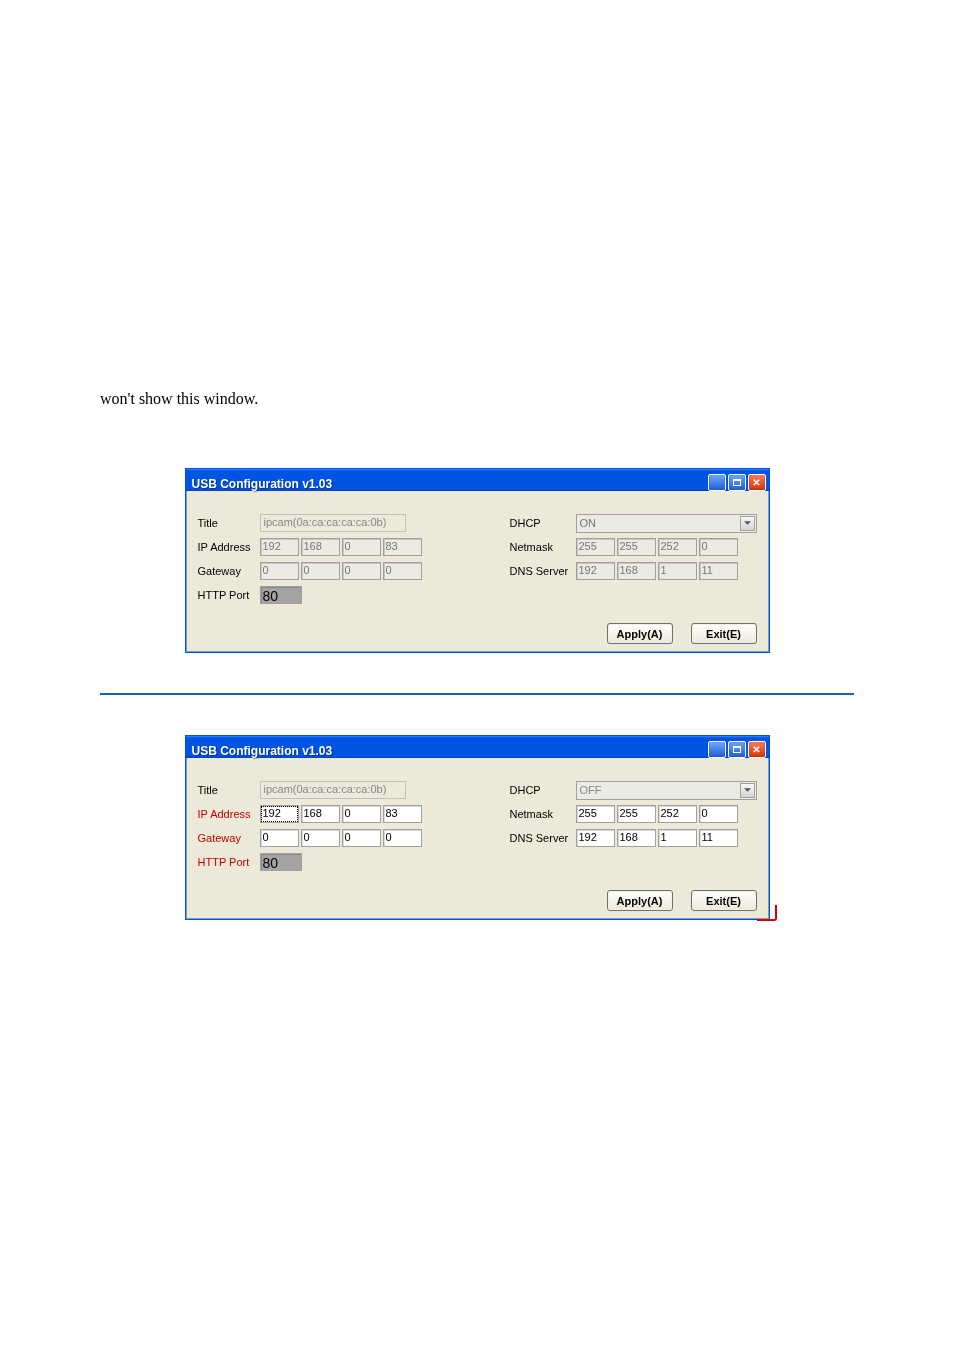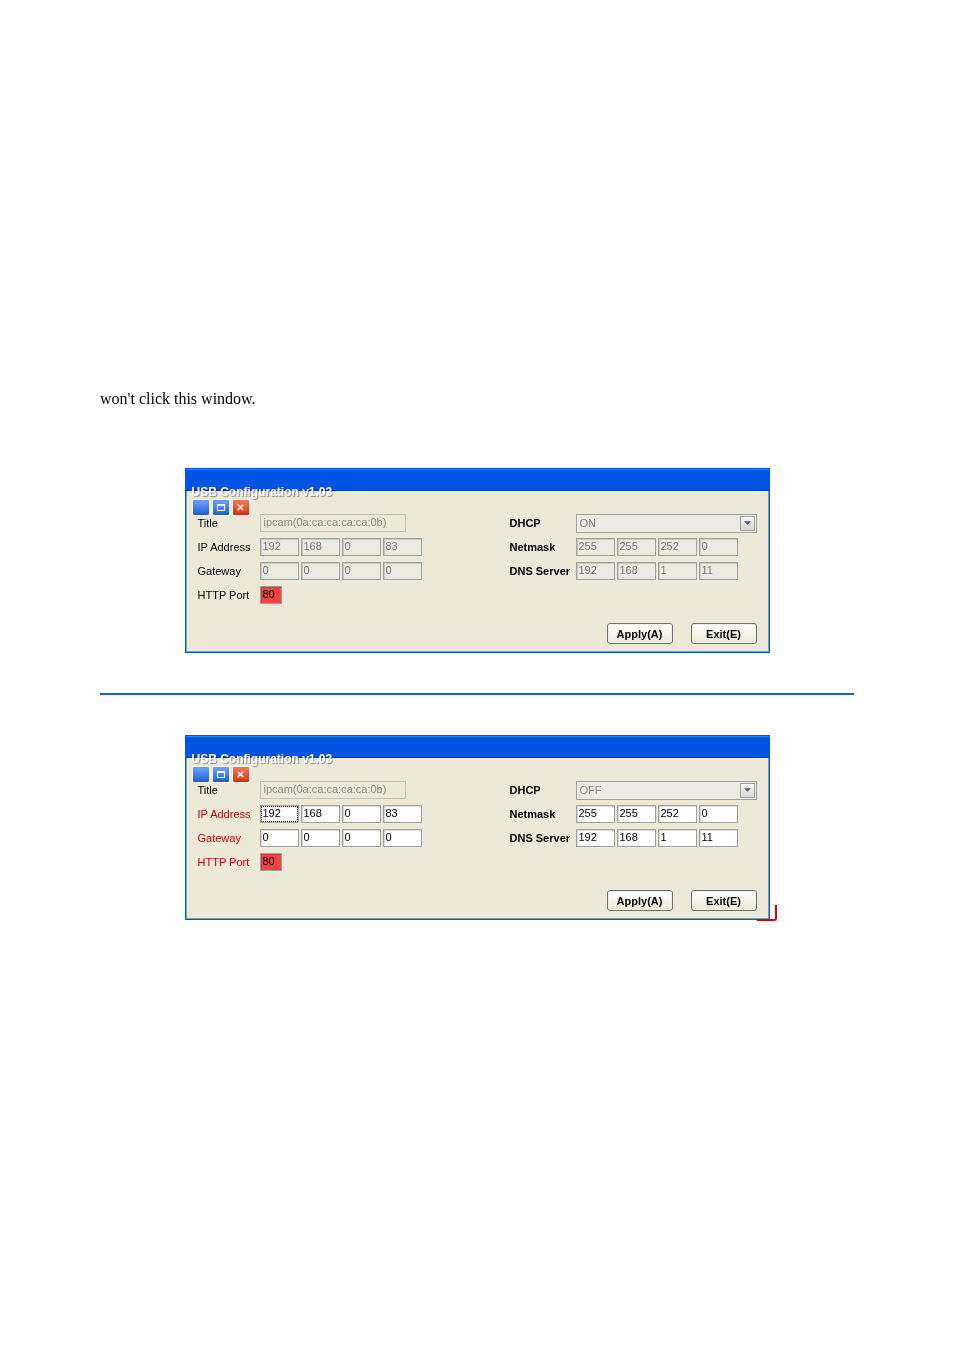--- a/index.html
+++ b/index.html
@@ -25,24 +25,23 @@
     margin: 40px auto;
     border: 1px solid #0054e3;
     background: #ece9d8;
     box-shadow: 0 0 0 1px #7b9ebd inset;
   }
   .titlebar {
     background: linear-gradient(to bottom, #3a8cff 0%, #0054e3 8%, #0054e3 92%, #003db6 100%);
     color: #fff;
     height: 22px;
     display: flex;
-    align-items: flex-start;
+    align-items: flex-end;
     justify-content: space-between;
-    padding: 16px 3px 0 6px;
-    flex-direction: column;
+    padding: 0 3px 0 6px;
   }
   .titlebar-title {
     font-weight: bold;
     font-size: 12px;
     font-family: "Trebuchet MS", sans-serif;
     text-shadow: 1px 1px 1px rgba(0,0,0,0.4);
   }
   .title-buttons {
     display: flex;
     gap: 2px;
@@ -93,25 +92,25 @@
     font-size: 11px;
     padding: 1px 2px;
     box-shadow: inset 1px 1px 0 rgba(0,0,0,0.15);
   }
   .ip-oct + .ip-oct { margin-left: 2px; }
   .ip-oct.disabled {
     background: #ebebe4;
     color: #777;
   }
   .port-input {
-    width: 22px;
+    width: 42px;
     height: 18px;
     border: 1px solid #a0a0a0;
-    background:#ef4444;
-    font-size:11px;
+    background:#a3a3a3;
+    font-size:14px;
     padding:1px 2px;
     box-shadow: inset 1px 1px 0 rgba(0,0,0,0.15);
   }
   .title-input {
     width: 146px;
     height: 18px;
     border: 1px solid #c0c0c0;
     background: #ece9d8;
     color: #888;
     font-size: 11px;
@@ -177,29 +176,29 @@
     position:absolute;
     right:-8px;
     bottom:-2px;
     width:18px;
     height:14px;
     border:2px solid #d60000;
     border-top:none;
     border-left:none;
     border-bottom-right-radius:3px;
   }
-  .right-col .lbl { width:66px;font-weight:bold; }
+  .right-col .lbl { width:66px; }
   .ip-oct.focused { outline:1px dotted #000; outline-offset:-2px; }
 </style>
 </head>
 <body>
 
 <div class="page">
 
-  <div class="intro-text">won't click this window.</div>
+  <div class="intro-text">won't show this window.</div>
 
   <div class="window">
     <div class="titlebar">
       <span class="titlebar-title">USB Configuration v1.03</span>
       <div class="title-buttons">
         <div class="tbtn tbtn-min">
             <span class="min-glyph">_</span>
           </div>
         <div class="tbtn tbtn-max">
             <div class="max-glyph"></div>

